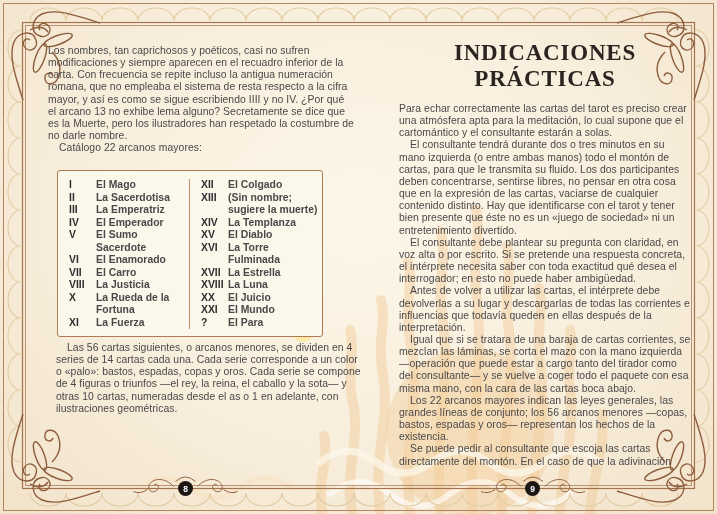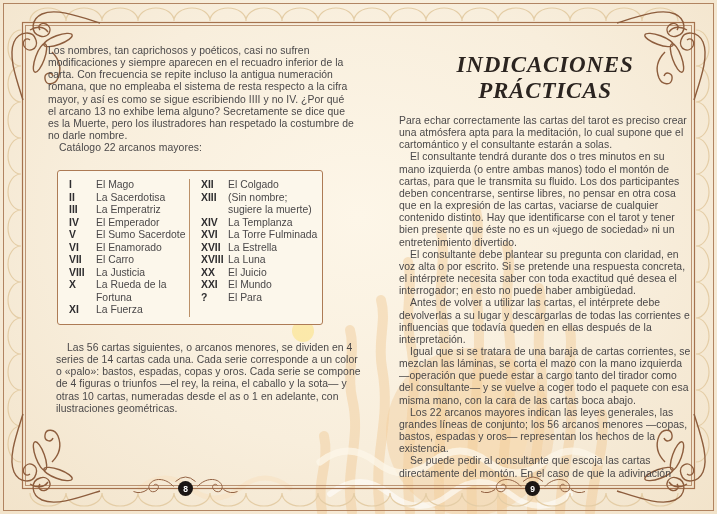--- a/index.html
+++ b/index.html
@@ -26,31 +26,30 @@
   }
   .arc-col{width:133px;box-sizing:border-box;}
   .arc-col-left{border-right:1px solid #bb9068;}
   .arc-row{display:flex;align-items:flex-start;}
   .arc-num{
     width:27px;margin-left:11px;flex:none;
     font-weight:bold;color:#2f2e30;font-size:10.4px;line-height:12.5px;
   }
   .arc-name{
     width:92px;flex:none;
-    color:#4a4849;font-size:10.4px;line-height:12.5px;
+    color:#4a4849;font-size:10.4px;line-height:12.5px;font-weight:bold;
   }
   .after-table{position:absolute;left:56px;top:342px;width:306px;}
 
   .page-right{position:absolute;left:399px;top:40px;width:292px;}
   .chapter-title{
     font-family:"Liberation Serif", serif;
     font-size:23px;line-height:26px;letter-spacing:0.8px;
-    color:#2b2420;text-align:center;margin:12px auto 11px auto;width:250px;
+    color:#2b2420;text-align:center;margin:0 auto 11px auto;width:250px;
     font-weight:bold;
-    font-style:italic;
   }
 
   .page-badge{
     position:absolute;width:15px;height:15px;border-radius:50%;
     background:#1b1614;color:#ffffff;
     font-size:8.5px;font-weight:bold;
     display:flex;align-items:center;justify-content:center;
     z-index:5;
   }
   .badge-left{left:178px;top:481px;}
@@ -180,20 +179,24 @@
         </div>
       <div class="arc-row">
           <span class="arc-num">XIII</span>
           <span class="arc-name">(Sin nombre; sugiere la muerte)</span>
         </div>
       <div class="arc-row">
           <span class="arc-num">XIV</span>
           <span class="arc-name">La Templanza</span>
         </div>
       <div class="arc-row">
+          <span class="arc-num">XV</span>
+          <span class="arc-name">El Diablo</span>
+        </div>
+      <div class="arc-row">
           <span class="arc-num">XVI</span>
           <span class="arc-name">La Torre Fulminada</span>
         </div>
       <div class="arc-row">
           <span class="arc-num">XVII</span>
           <span class="arc-name">La Estrella</span>
         </div>
       <div class="arc-row">
           <span class="arc-num">XVIII</span>
           <span class="arc-name">La Luna</span>

